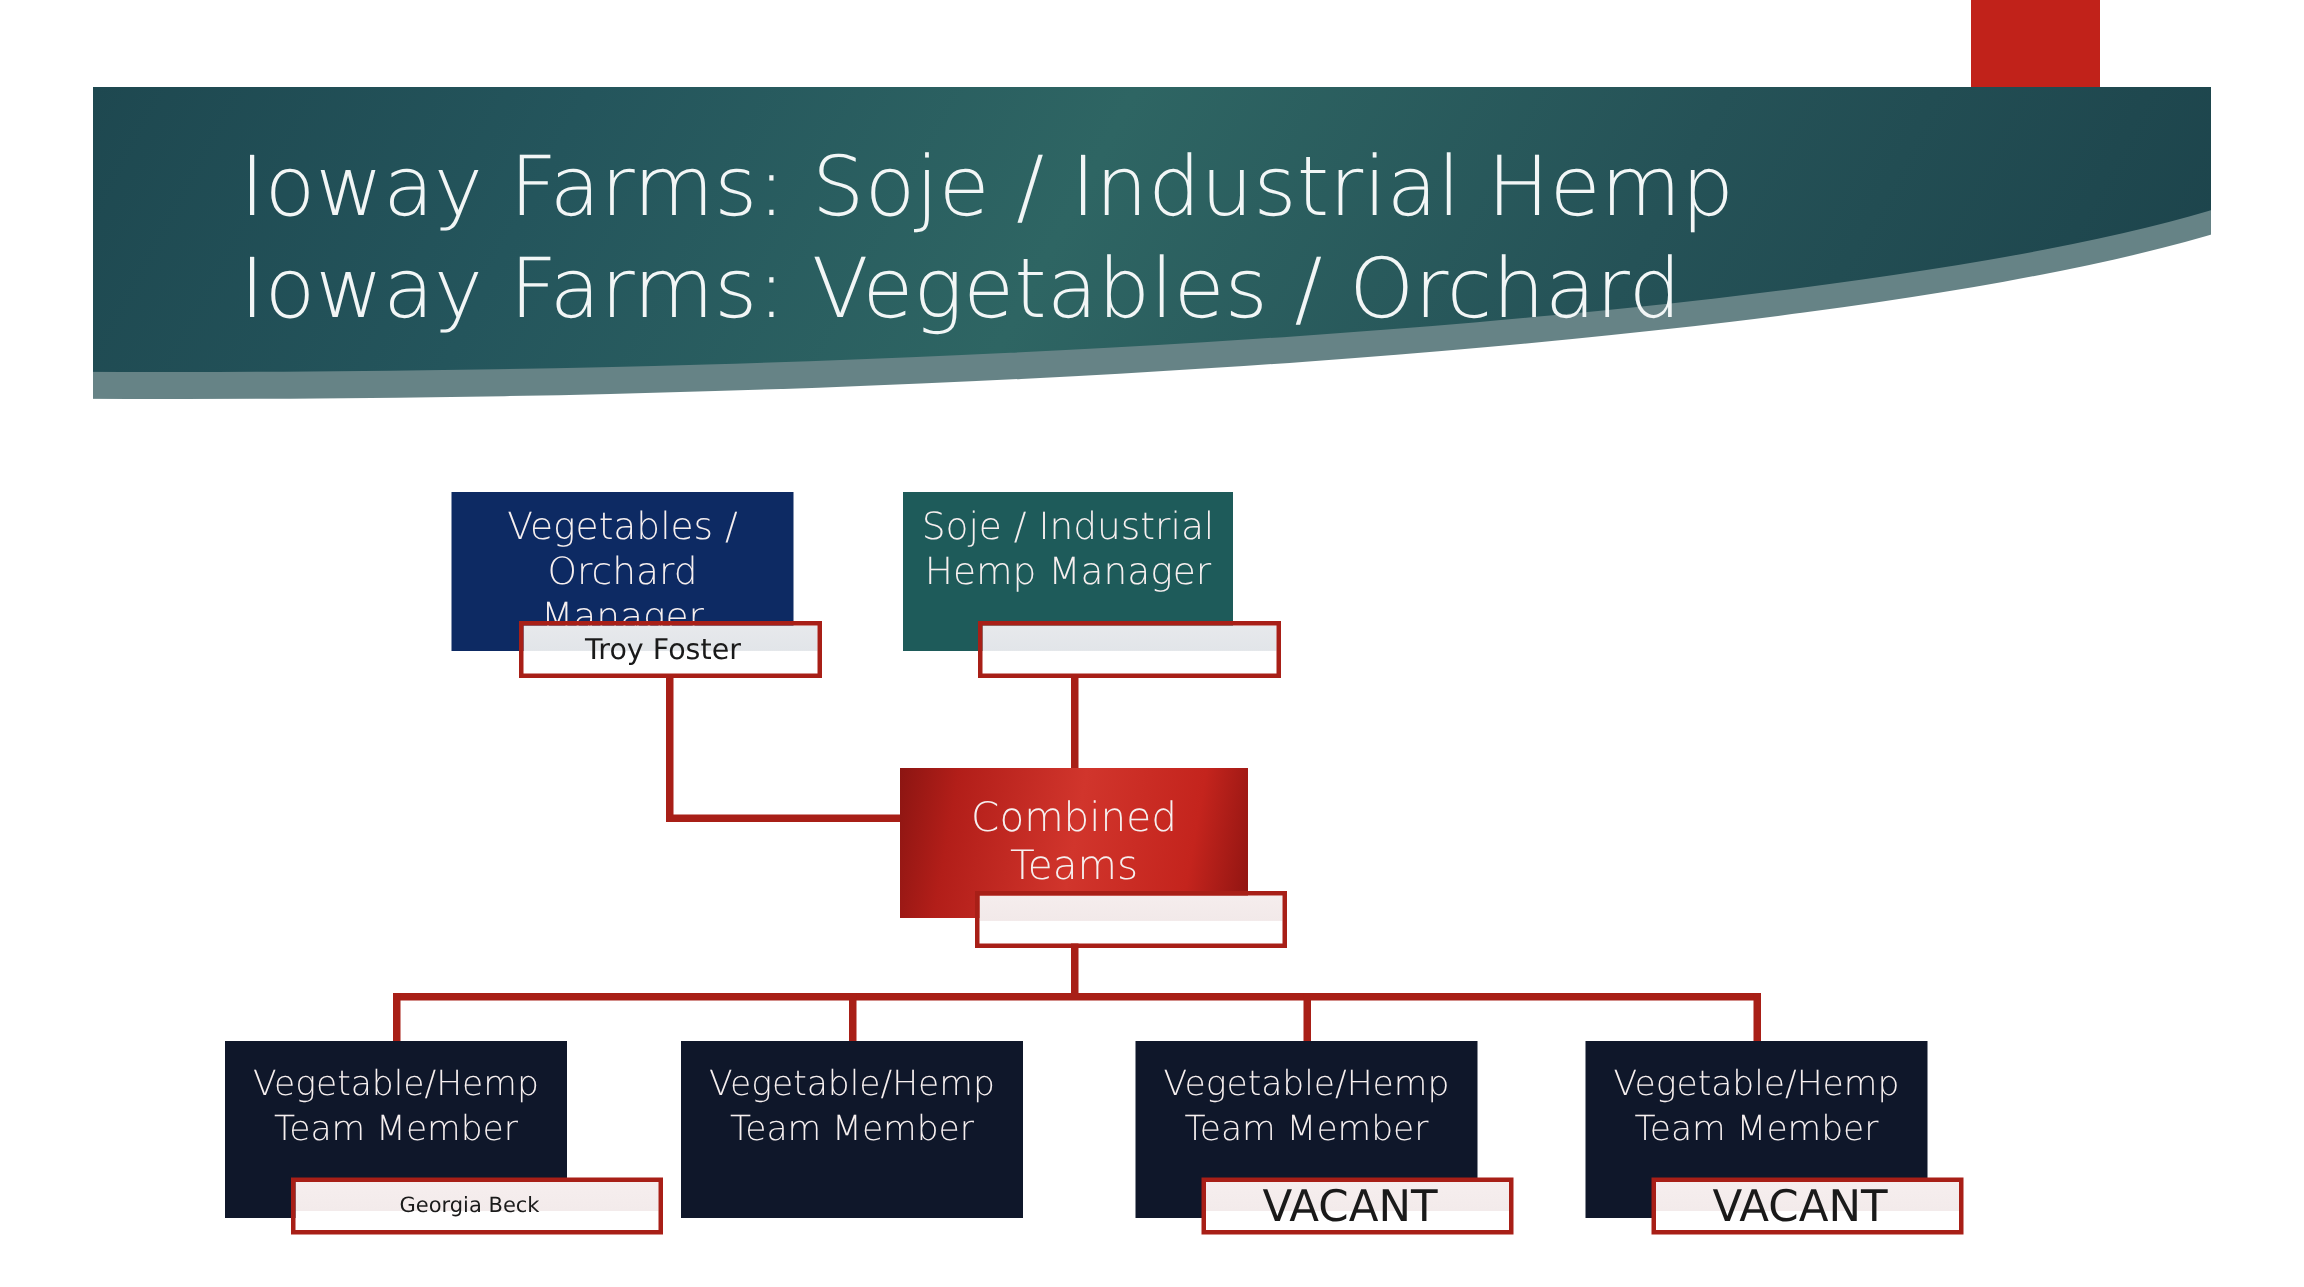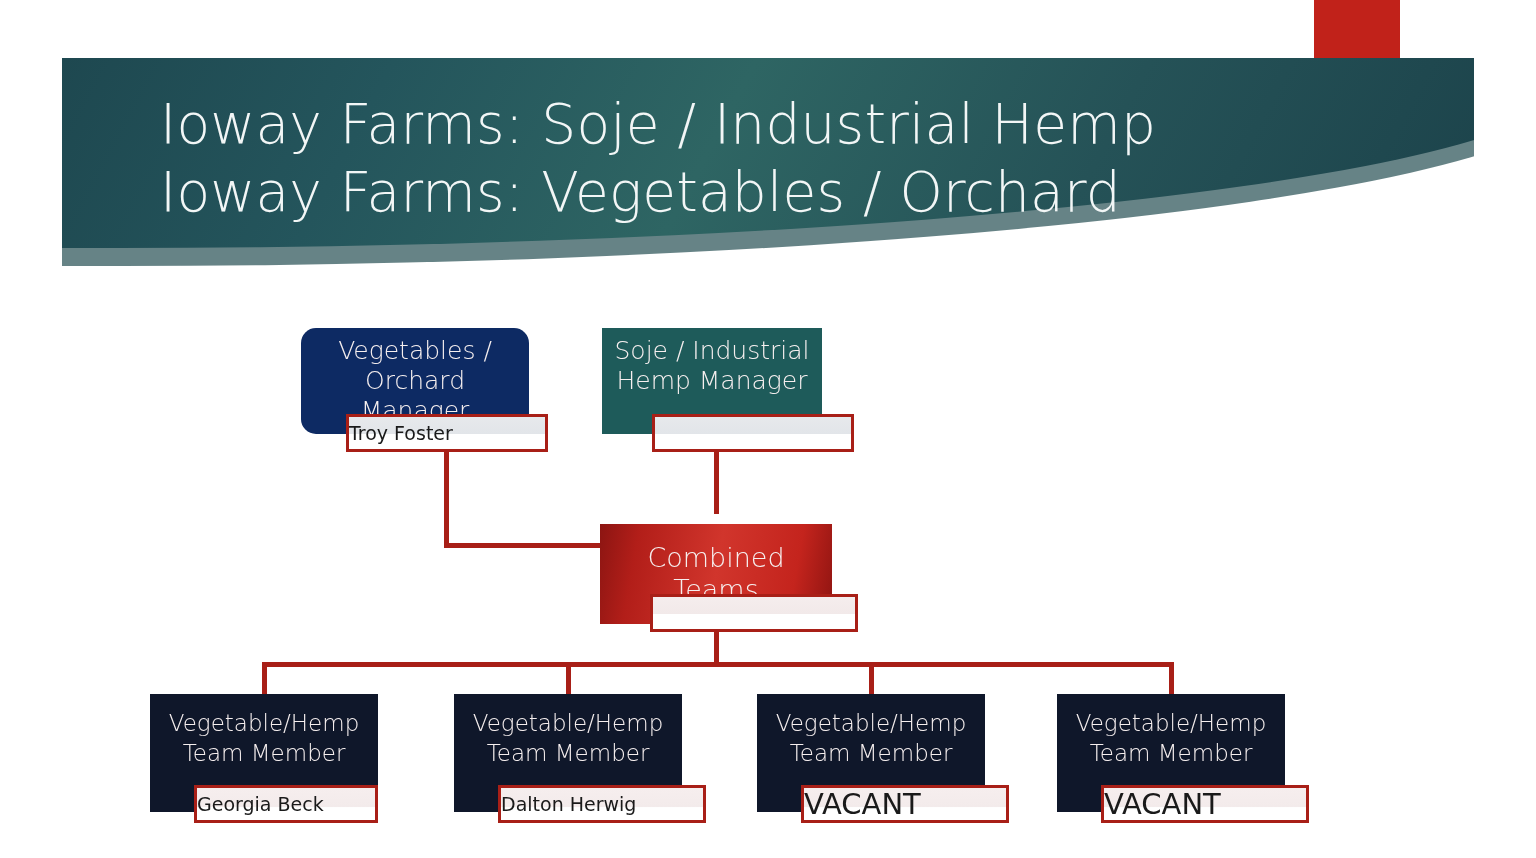--- a/index.html
+++ b/index.html
@@ -78,40 +78,40 @@
     overflow: hidden;
     z-index: 5;
   }
   .org-box .boxtext {
     display: block;
     width: 100%;
     padding: 0 6px;
     box-sizing: border-box;
   }
 
-  .box-blue   { background: #0D2A63; border-radius: 15px; }
+  .box-blue   { background: #0D2A63; }
   .box-teal   { background: #1E5B5A; }
   .box-red-grad {
     background: linear-gradient(100deg, #8C1512 0%, #B21E19 16%, #D1352C 50%, #C4241D 82%, #8E1411 100%);
   }
   .box-red-flat { background: #0f172a; }
 
   
   .name-plate {
     position: absolute;
     box-sizing: border-box;
     border: 3px solid #A81F17;
     background: linear-gradient(180deg, #F4F4F4 0%, #EDEDED 55%, #FFFFFF 56%, #FFFFFF 100%);
     color: #1A1A1A;
     text-align: right;
     font-family: "DejaVu Sans", sans-serif;
     z-index: 9;
     display: flex;
     align-items: center;
-    justify-content: flex-start;
+    justify-content: center;
   }
   .name-plate .nametext {
     display: block;
     padding-right: 10px;
     white-space: nowrap;
   }
   .name-plate.plate-manager {
     background: linear-gradient(180deg, #E7E9EC 0%, #E2E5E9 52%, #FFFFFF 53%, #FFFFFF 100%);
   }
   .name-plate.plate-combined {
@@ -162,39 +162,36 @@
     <span class="nametext">Troy Foster</span>
   </div>
 
   <div class="org-box box-teal" style="left:602px; top:328px; width:220px; height:106px; font-size:25px; line-height:30px; padding-top:8px;">
     <span class="boxtext">Soje / Industrial Hemp Manager</span>
   </div>
   <div class="name-plate plate-manager" style="left:652px; top:414px; width:202px; height:38px; font-size:19px;">
     <span class="nametext"></span>
   </div>
 
-  <div class="org-box box-red-grad" style="left:600px; top:512px; width:232px; height:100px; font-size:27px; line-height:32px; display:flex; align-items:center; justify-content:center;margin-top:12px;">
+  <div class="org-box box-red-grad" style="left:600px; top:512px; width:232px; height:100px; font-size:27px; line-height:32px; display:flex; align-items:center; justify-content:center;">
     <span class="boxtext">Combined Teams</span>
   </div>
   <div class="name-plate plate-combined" style="left:650px; top:594px; width:208px; height:38px; font-size:19px;">
     <span class="nametext"></span>
   </div>
 
   <div class="org-box box-red-flat" style="left:150px; top:694px; width:228px; height:118px; font-size:23px; line-height:30px; padding-top:14px;">
     <span class="boxtext">Vegetable/Hemp Team Member</span>
   </div>
-  <div class="name-plate plate-member" style="left:194px; top:785px; width:184px; height:38px; font-size:19px;">
+  <div class="name-plate plate-member" style="left:194px; top:785px; width:248px; height:38px; font-size:14px;">
     <span class="nametext">Georgia Beck</span>
   </div>
 
   <div class="org-box box-red-flat" style="left:454px; top:694px; width:228px; height:118px; font-size:23px; line-height:30px; padding-top:14px;">
     <span class="boxtext">Vegetable/Hemp Team Member</span>
-  </div>
-  <div class="name-plate plate-member" style="left:498px; top:785px; width:208px; height:38px; font-size:19px;">
-    <span class="nametext">Dalton Herwig</span>
   </div>
 
   <div class="org-box box-red-flat" style="left:757px; top:694px; width:228px; height:118px; font-size:23px; line-height:30px; padding-top:14px;">
     <span class="boxtext">Vegetable/Hemp Team Member</span>
   </div>
   <div class="name-plate plate-member" style="left:801px; top:785px; width:208px; height:38px; font-size:29px;">
     <span class="nametext">VACANT</span>
   </div>
 
   <div class="org-box box-red-flat" style="left:1057px; top:694px; width:228px; height:118px; font-size:23px; line-height:30px; padding-top:14px;">

